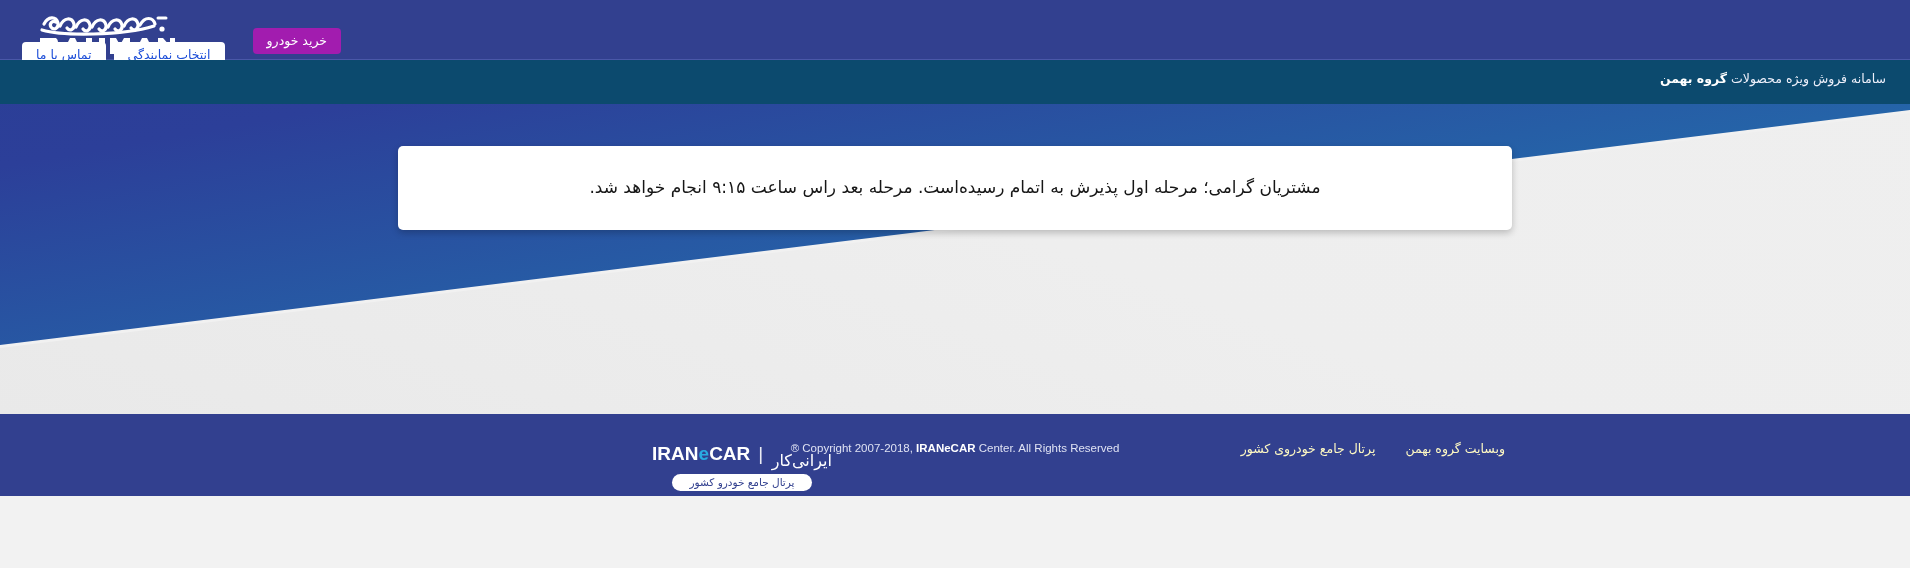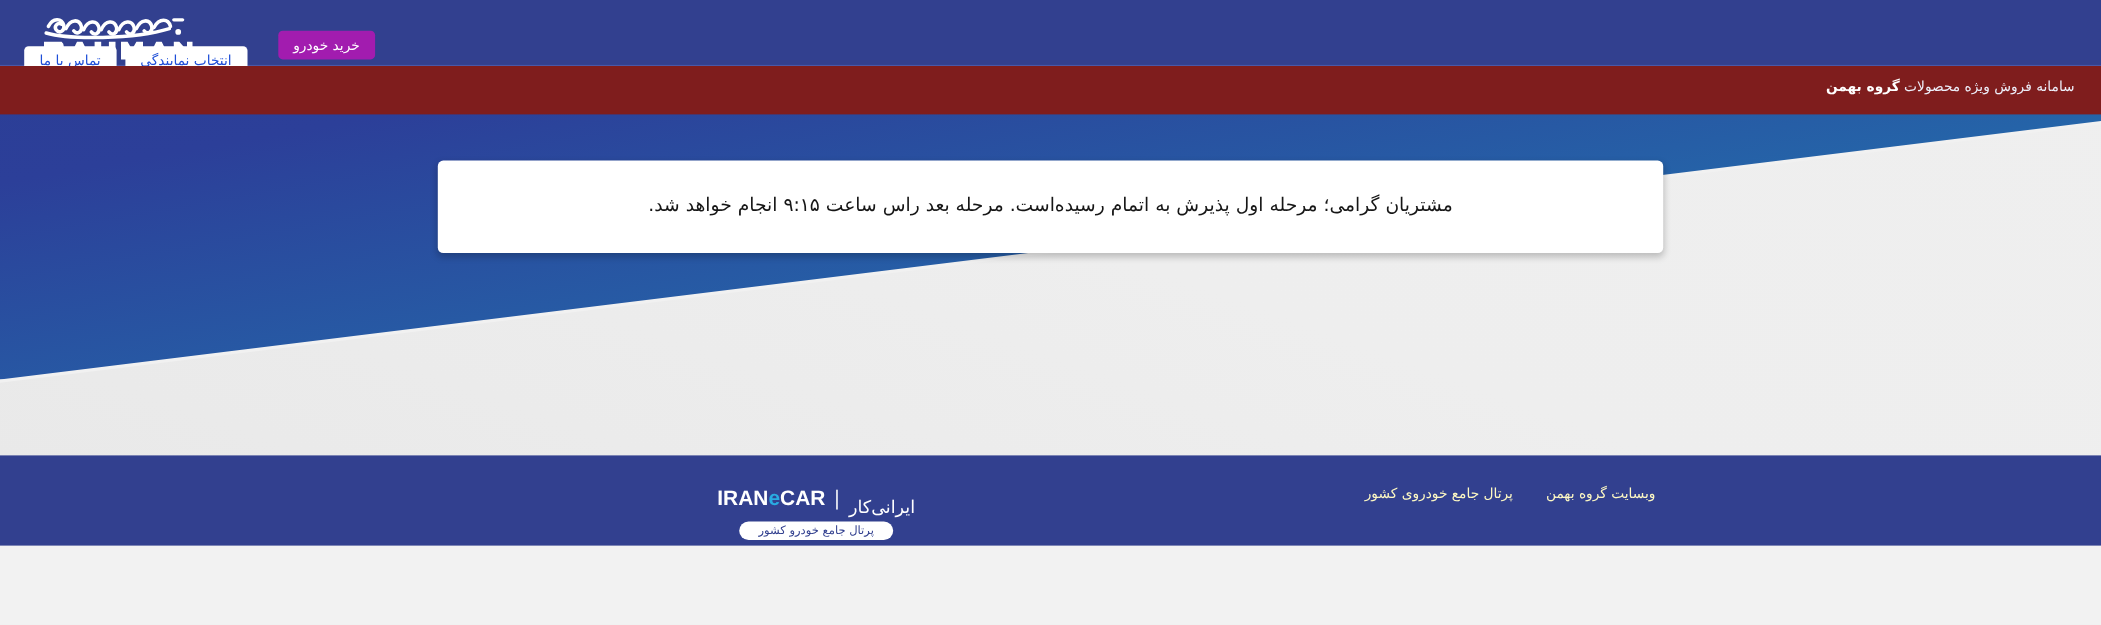--- a/index.html
+++ b/index.html
@@ -61,21 +61,21 @@
   .header-top {
     position: relative;
     height: 60px;
     background: #32408f;
     border-bottom: 1px solid #4a58a8;
   }
 
   .header-bottom {
     position: relative;
     height: 44px;
-    background: #7f1d1d;
+    background: #0c4a6e;
   }
 
   
   .brand-logo {
     position: absolute;
     right: 1728px;
     top: 6px;
     width: 150px;
     height: 50px;
     display: block;
@@ -311,20 +311,21 @@
   </div>
 
   <footer class="site-footer">
     <div class="footer-inner">
 
       <div class="footer-links">
         <a class="footer-link">وبسایت گروه بهمن</a>
         <a class="footer-link">پرتال جامع خودروی کشور</a>
       </div>
 
+      <div class="footer-copyright"><span>® Copyright 2007-2018, </span><b>IRANeCAR</b><span> Center. All Rights Reserved</span></div>
 
       <div class="footer-logo">
         <div class="footer-logo-top">
           <span class="fl-latin"><span>IRAN</span><span class="e-mark">e</span><span>CAR</span></span>
           <span class="fl-sep">|</span>
           <span class="fl-fa">ایرانی‌کار</span>
         </div>
         <div class="footer-logo-pill">پرتال جامع خودرو کشور</div>
       </div>
     </div>

